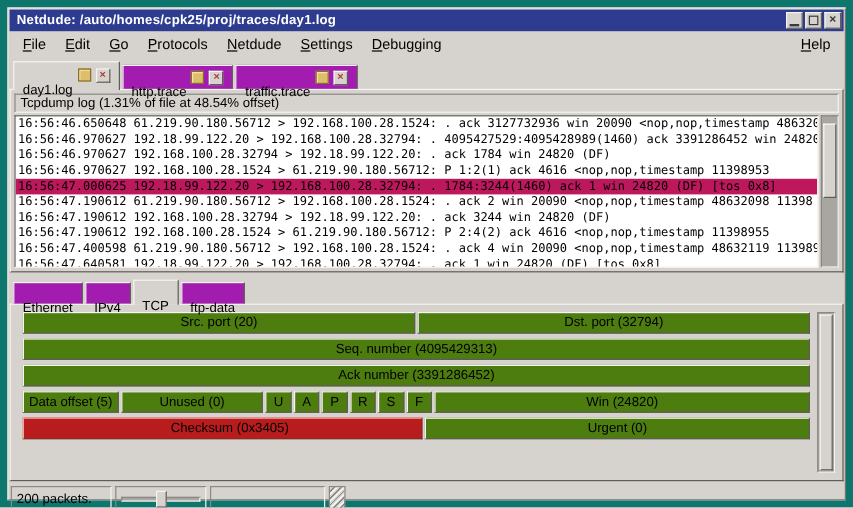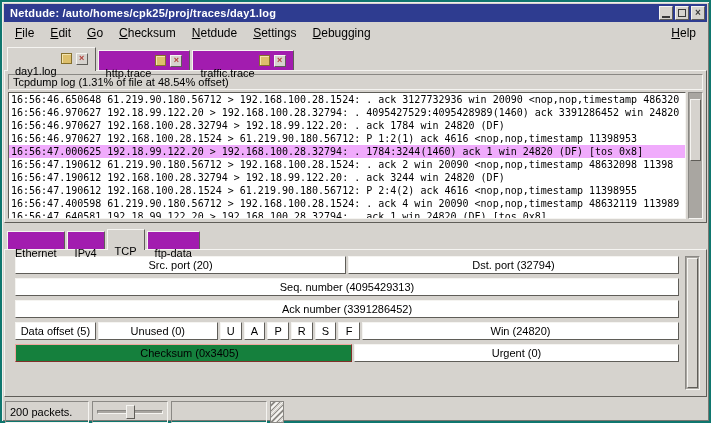--- a/index.html
+++ b/index.html
@@ -1,20 +1,20 @@
 <!DOCTYPE html>
 <html><head>
 <meta charset="utf-8">
 <style>
   * { margin:0; padding:0; box-sizing:border-box; }
   body { background:#ffffff; font-family:"Liberation Sans", sans-serif; }
 
   .window {
     width:711px; height:423px;
-    border:2px solid #0f766e;
+    border:6px solid #0f766e;
     background:#d6d3ce;
     padding:2px;
     box-shadow: inset 1px 1px 0 #f0efec, inset -1px -1px 0 #7a7772;
     display:flex; flex-direction:column;
     position:relative;
   }
 
   
   .titlebar { height:18px; flex:none; background:#2e3c90; color:#fff;
     display:flex; align-items:center; padding:0 2px 0 6px;
@@ -57,38 +57,38 @@
   .main-page { height:153px; flex:none; padding:3px; display:flex; flex-direction:column; }
   .log-header { height:16px; flex:none; border:1px solid;
     border-color:#8a8884 #f5f4f1 #f5f4f1 #8a8884;
     font:11px "Liberation Sans", sans-serif; padding:1px 4px; margin-bottom:2px;
     white-space:nowrap; overflow:hidden; }
   .packet-area { flex:1; display:flex; min-height:0; }
   .packet-list { flex:1; background:#ffffff; border:1px solid;
     border-color:#5f5d58 #f5f4f1 #f5f4f1 #5f5d58; overflow:hidden;
     font:10px/13px "DejaVu Sans Mono", monospace; }
   .packet-row { height:13px; white-space:pre; padding-left:2px; color:#000; }
-  .packet-row.selected { background:#f0abfc; }
+  .packet-row.selected { background:#be185d; }
 
   .scrollbar { width:15px; flex:none; margin-left:2px; background:#a9a6a1;
     border:1px solid; border-color:#8a8884 #f5f4f1 #f5f4f1 #8a8884; position:relative; }
   .sb-thumb { position:absolute; left:1px; right:1px; background:#d6d3ce;
     border:1px solid; border-color:#f5f4f1 #5f5d58 #5f5d58 #f5f4f1; }
 
   
   .proto-tabrow { margin-top:5px; height:21px; }
   .proto-tabrow .tab { height:18px; }
   .proto-tabrow .tab.active { height:21px; }
   .proto-page { height:148px; flex:none; padding:6px 6px 6px 10px; display:flex; }
   .fields { flex:1; display:flex; flex-direction:column; gap:4px; min-width:0; }
   .frow { display:flex; gap:2px; height:18px; flex:none; }
-  .field { display:flex; align-items:center; justify-content:center; background:#ffffff;
+  .field { display:flex; align-items:center; justify-content:center; background:#4d7c0f;
     border:1px solid; border-color:#f5f4f1 #5f5d58 #5f5d58 #f5f4f1;
     font:11px "Liberation Sans", sans-serif; white-space:nowrap; overflow:hidden; cursor:default; }
-  .field.error { background:#15803d; border-color:#f0a59e #803029 #803029 #f0a59e;padding-left:12px; }
+  .field.error { background:#b91c1c; border-color:#f0a59e #803029 #803029 #f0a59e;padding-left:12px; }
   .f1  { flex:1 1 0; }  .f4  { flex:4 1 0; }  .f6  { flex:6 1 0; }
   .f16 { flex:16 1 0; } .f32 { flex:32 1 0; }
   .proto-scroll { margin-left:6px; }
 
   
   .statusbar { margin-top:4px; height:22px; flex:none; display:flex; gap:3px;
     padding:0 1px; align-items:stretch; }
   .status-box { border:1px solid; border-color:#8a8884 #f5f4f1 #f5f4f1 #8a8884;
     font:11px "Liberation Sans", sans-serif; display:flex; align-items:center;
     padding:0 4px; white-space:nowrap; overflow:hidden; }
@@ -119,21 +119,21 @@
       </span>
     <span class="tb-btn">
         <span class="glyph-close">×</span>
       </span>
   </div>
 
   <div class="menubar">
     <span class="menu-item">File</span>
     <span class="menu-item">Edit</span>
     <span class="menu-item">Go</span>
-    <span class="menu-item">Checksum</span>
+    <span class="menu-item">Protocols</span>
     <span class="menu-item">Netdude</span>
     <span class="menu-item">Settings</span>
     <span class="menu-item">Debugging</span>
     <span class="menu-item menu-help">Help</span>
   </div>
 
   <div class="tabrow">
     <div class="tab active">
       <span class="tab-label">day1.log</span>
       <span class="mini-lock"></span>

